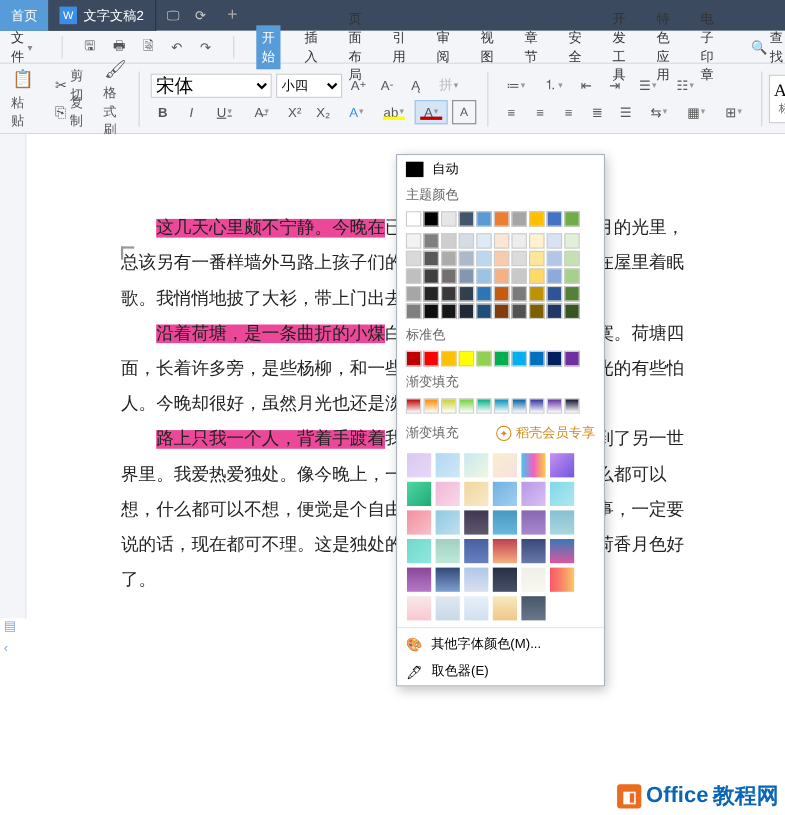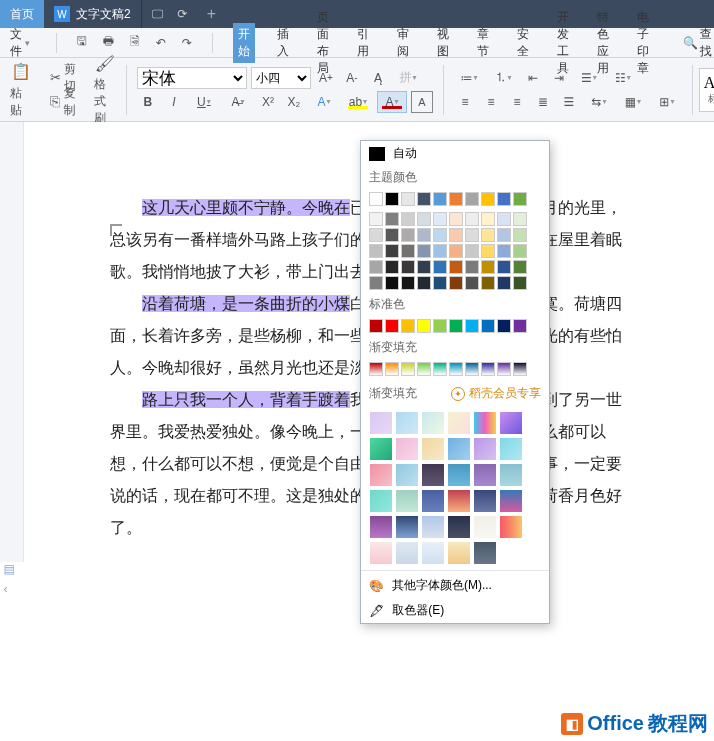--- a/index.html
+++ b/index.html
@@ -34,21 +34,21 @@
   .tbtn.hasdd{width:30px;}
   .tbtn.hasdd::after{content:"▾";font-size:8px;color:#999;margin-left:1px;}
   .tbtn.A-color{position:relative;}
   .tbtn.A-color .bar{position:absolute;bottom:3px;left:4px;right:4px;height:3px;}
   .tbtn.highlighted{background:#d5e5f5;border-color:#9ac3e8;}
   
   .editor { position:relative; background:#fff; padding: 70px 80px 0 110px; }
   .editor .ruler{position:absolute;top:102px;left:110px;width:12px;height:12px;border-left:2px solid #999;border-top:2px solid #999;}
   .editor p { font-size: 16px; line-height: 2.0; color:#222; font-family: "SimSun","宋体",serif;}
   .editor p.indent{text-indent:2em;}
-  .sel{background:#c4b5fd;text-align:center;}
+  .sel{background:#ec4899;text-align:center;}
   .sidepanel-strip{position:absolute;left:0;top:0;width:24px;height:100%;background:#f3f5f8;border-right:1px solid #e3e6eb;display:flex;flex-direction:column;align-items:center;padding-top:440px;gap:6px;}
   .sidepanel-strip .sic{width:16px;height:16px;font-size:12px;color:#88a8cc;}
   
   .popup { position:absolute; left:360px; top:140px; width:190px; background:#fff; border:1px solid #aab3c0; box-shadow:2px 3px 10px rgba(0,0,0,.25); font-size:12px;}
   .popup .row { padding:4px 8px; display:flex; align-items:center; gap:8px;}
   .popup .hdr { color:#666; padding:3px 8px; font-size:12px;}
   .popup .auto-sw{width:16px;height:14px;background:#000;}
   .swatches { display:flex; flex-wrap:wrap; gap:2px; padding:3px 8px;}
   .swatches.grid10 .sw{width:14px;height:14px;}
   .sw{width:14px;height:14px;border:1px solid #ccc;}

